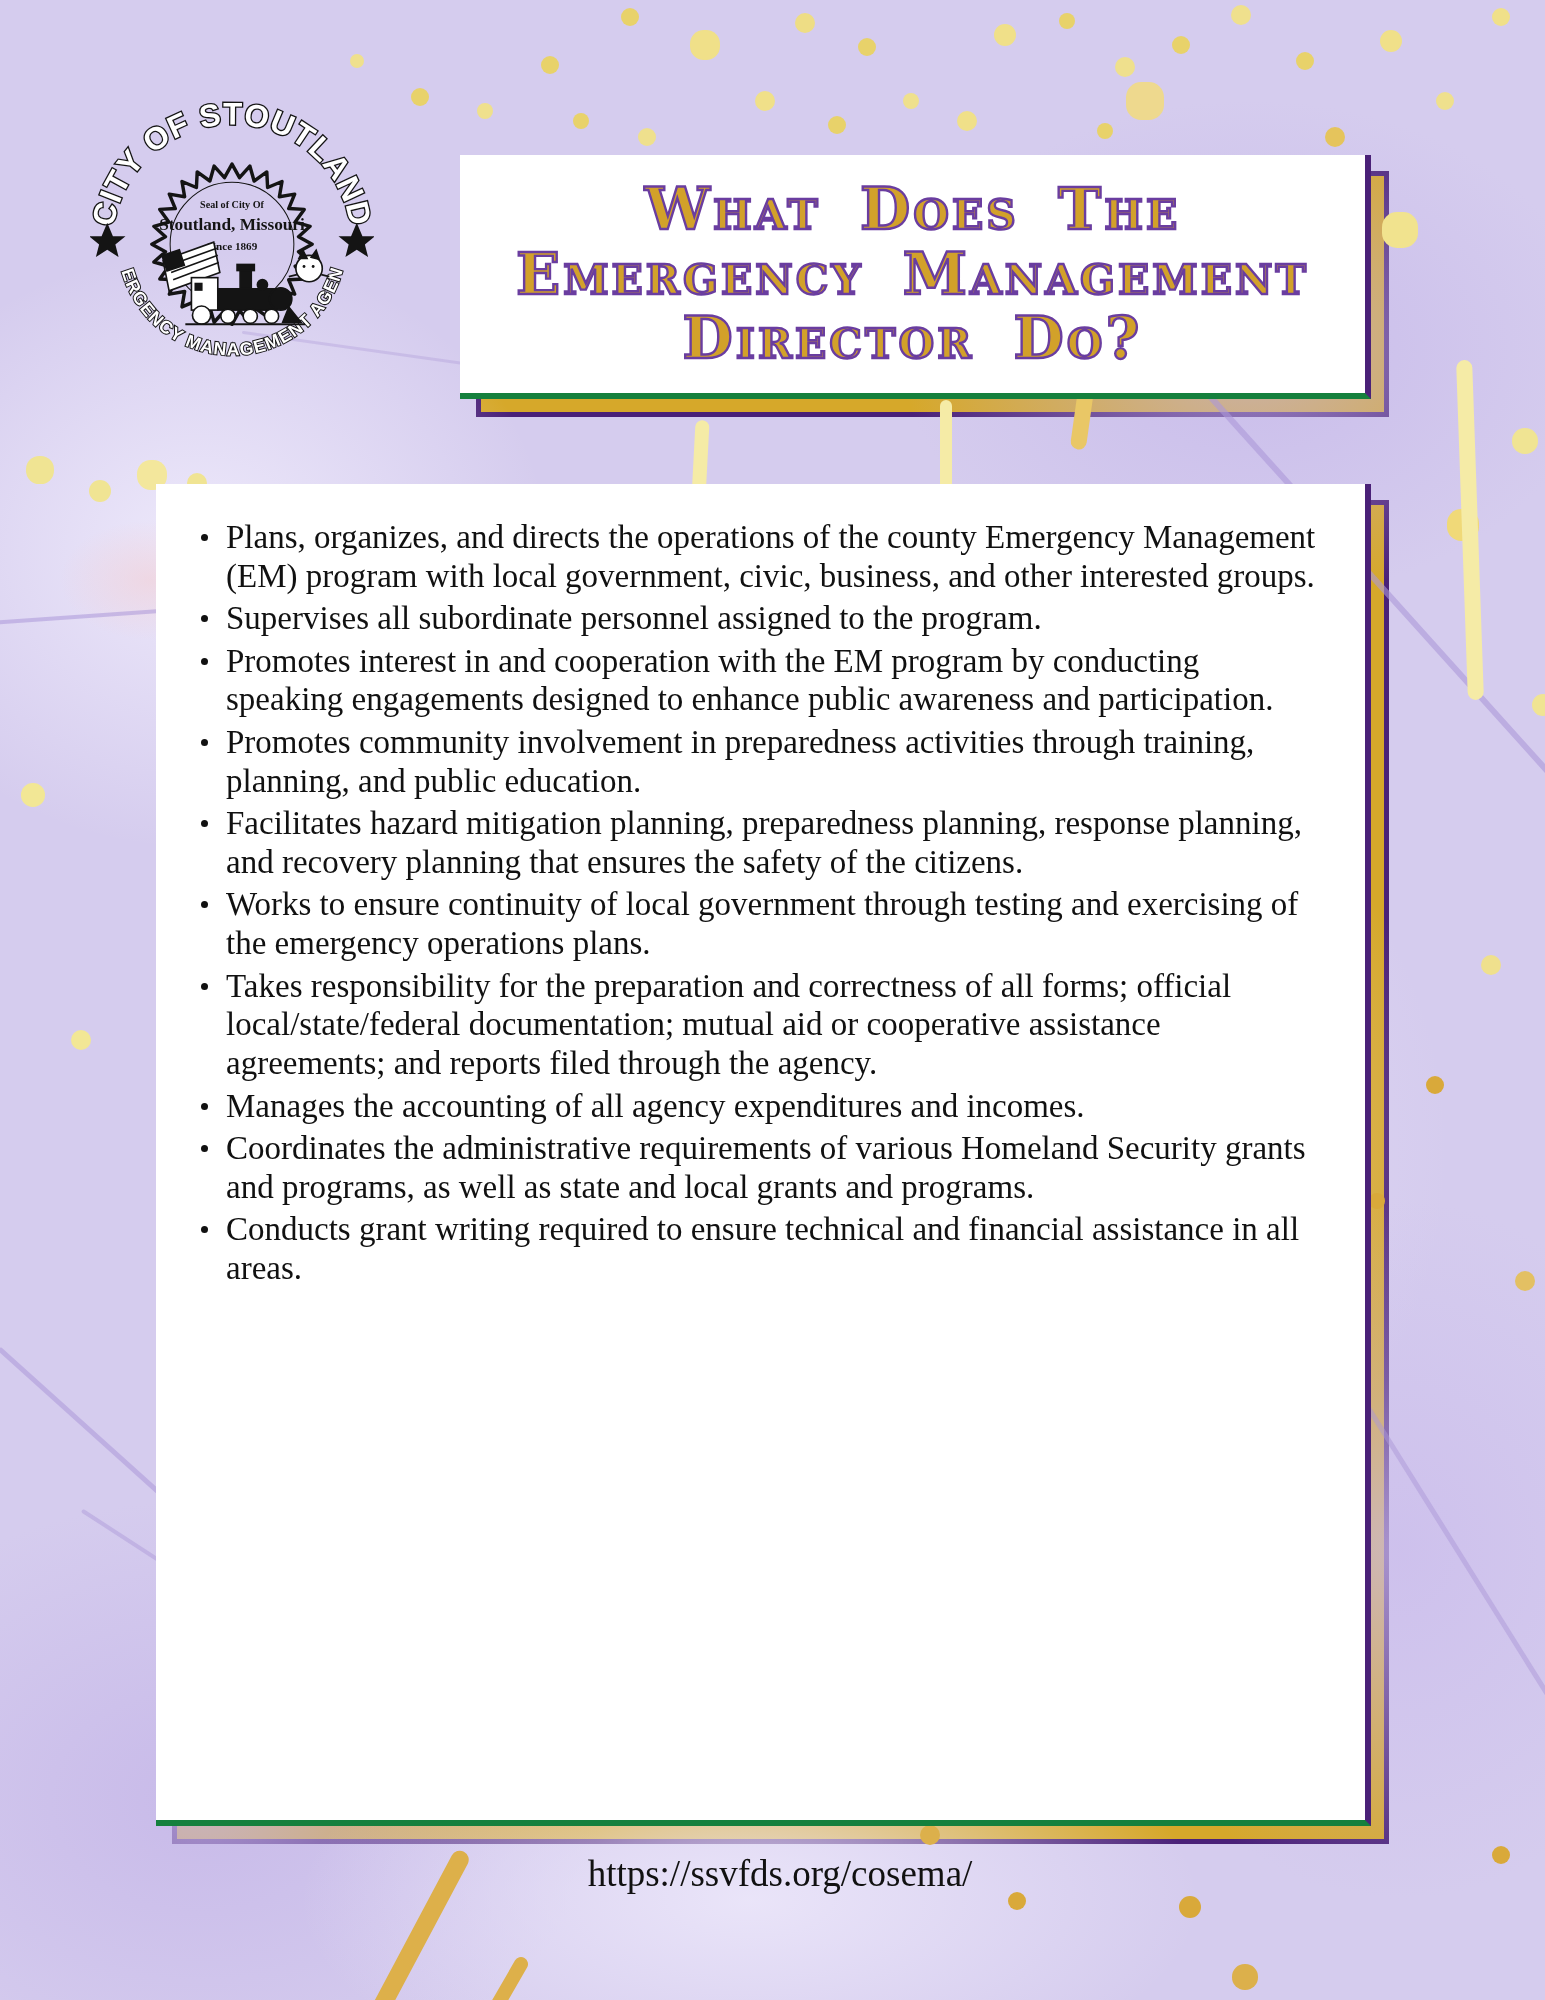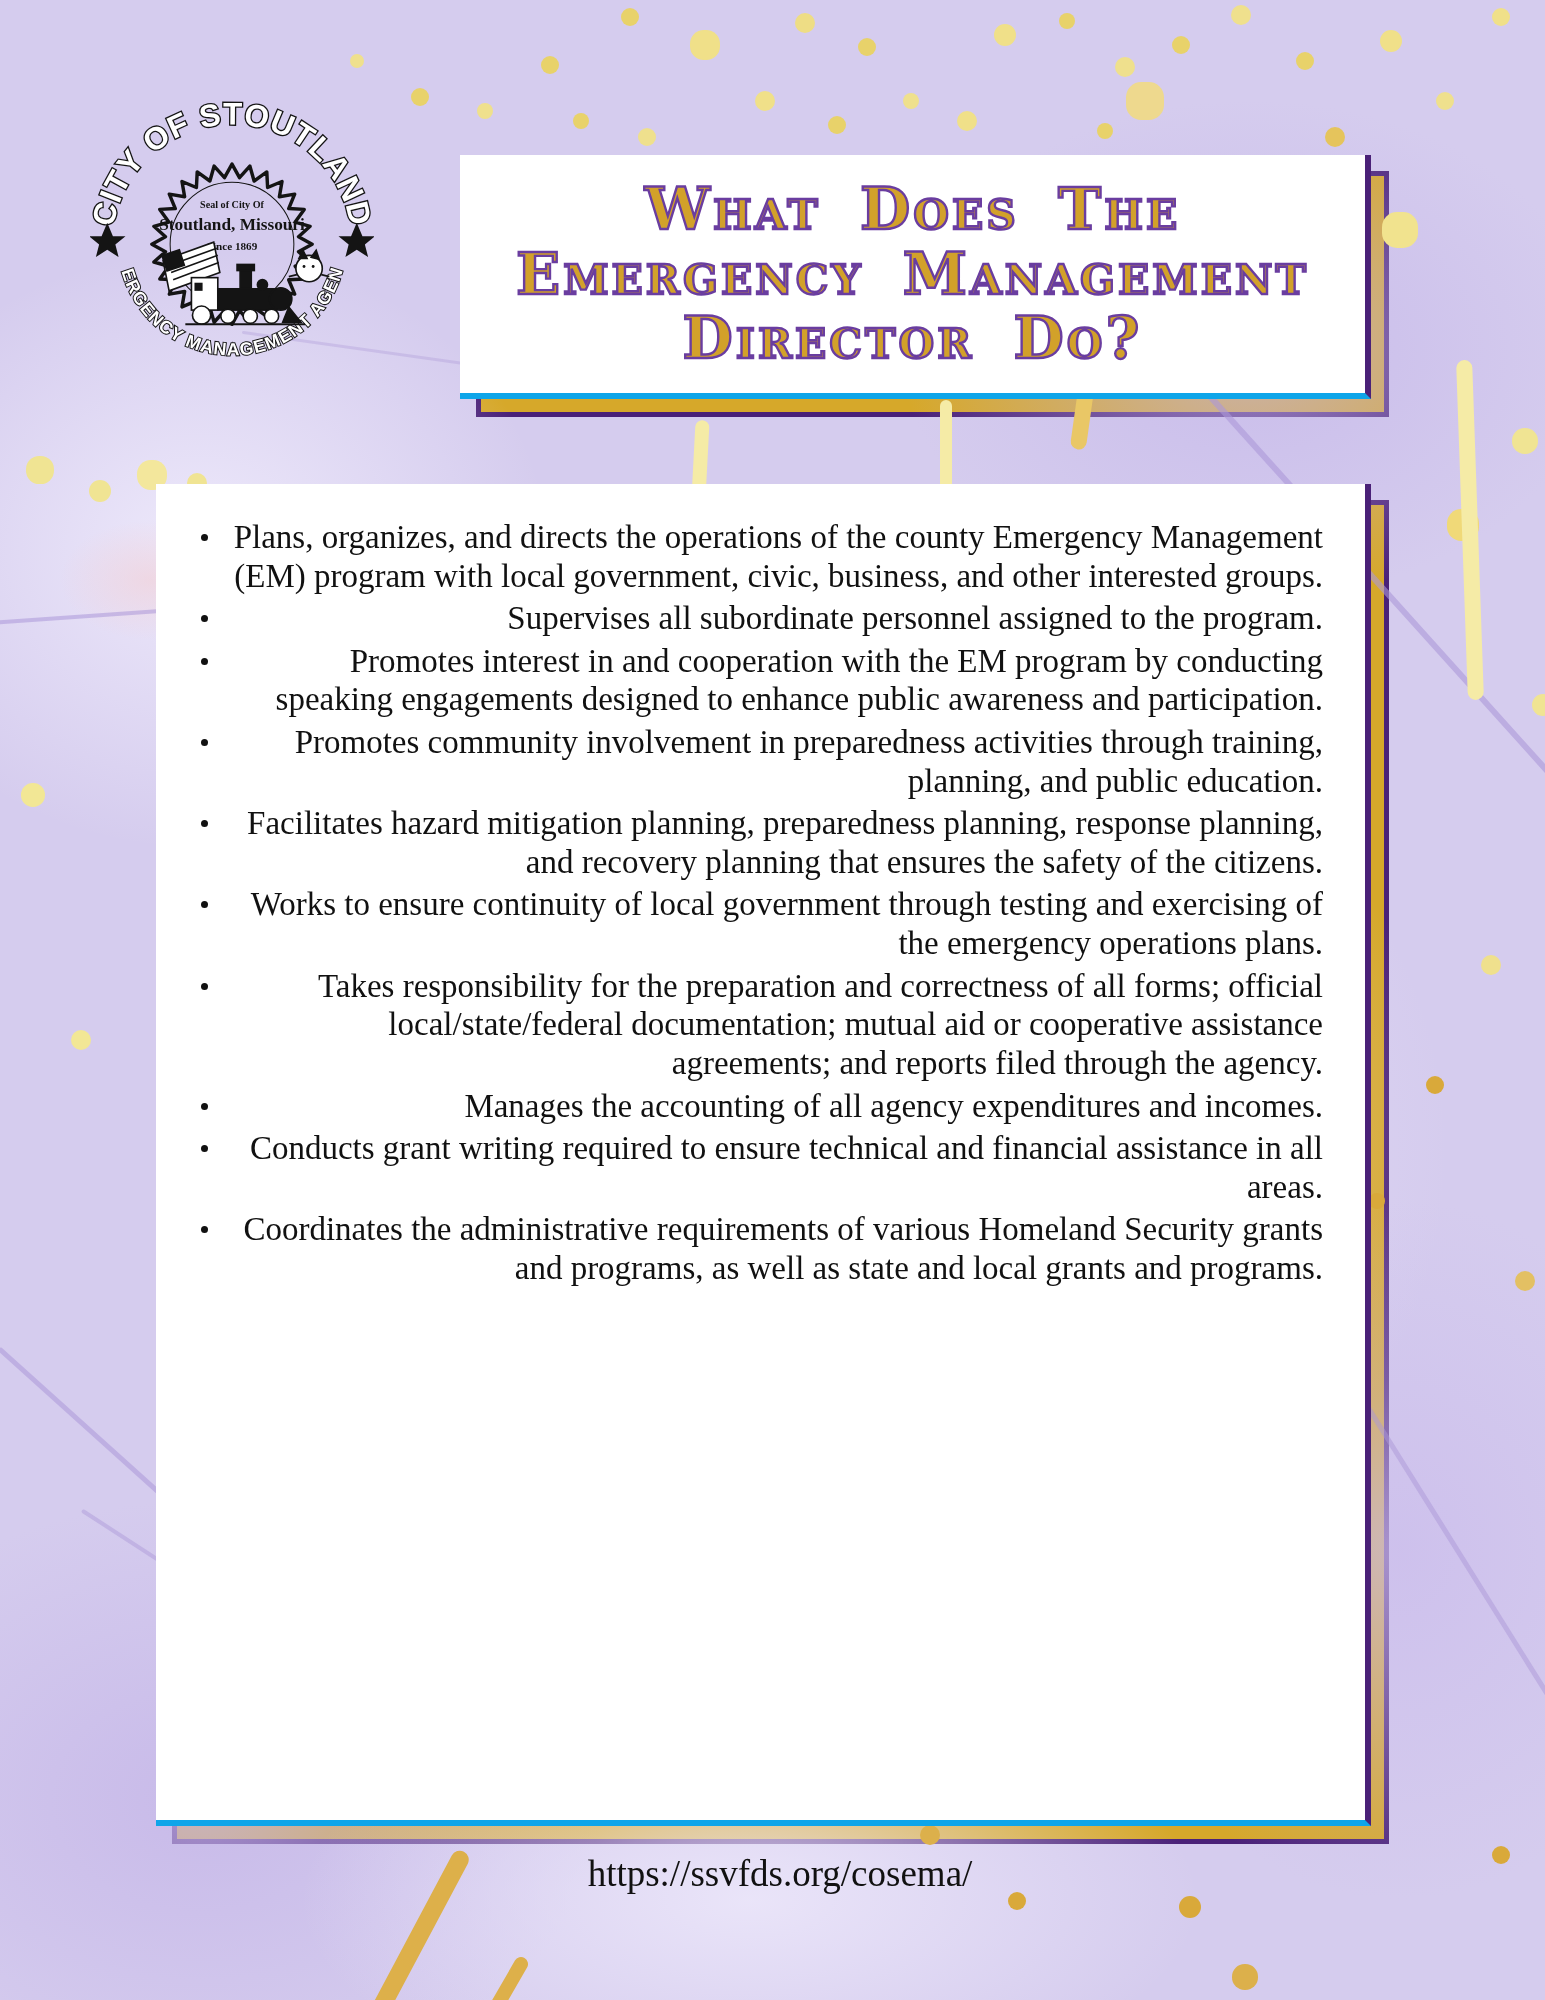--- a/index.html
+++ b/index.html
@@ -50,21 +50,21 @@
   .s2{left:940px;top:400px;width:12px;height:160px;background:#f5eba6;}
   .s3{left:1462px;top:360px;width:16px;height:340px;background:#f5eba6;transform:rotate(-2deg);}
   .s4{left:408px;top:1840px;width:18px;height:200px;background:#ddb04a;transform:rotate(28deg);}
   .s5{left:268px;top:1380px;width:14px;height:220px;background:#d9ac3f;transform:rotate(12deg);}
   .s6{left:1258px;top:640px;width:10px;height:90px;background:#e7c55f;}
   .s7{left:1078px;top:330px;width:16px;height:120px;background:#e9c766;transform:rotate(8deg);}
   .s8{left:495px;top:1952px;width:14px;height:90px;background:#ddb04a;transform:rotate(30deg);}
 
   
   .card{position:absolute;background:#ffffff;
-        border-right:6px solid #4a2178;border-bottom:6px solid #0ea5e9;text-align:right;}
+        border-right:6px solid #4a2178;border-bottom:6px solid #15803d;}
   .card::after{content:"";position:absolute;z-index:-1;
         top:16px;left:16px;right:-24px;bottom:-24px;
         background:#d6a82a;border:5px solid #4a2178;}
 
   .title-card{left:460px;top:155px;width:905px;height:238px;
         display:flex;flex-direction:column;justify-content:center;align-items:center;}
   .title-line{font-family:"DejaVu Serif", serif;font-weight:700;
         font-variant:small-caps;font-size:58px;line-height:1.12;
         color:#d2a12a;-webkit-text-stroke:2.4px #6a3da0;
         letter-spacing:3px;word-spacing:16px;white-space:nowrap;}
@@ -179,18 +179,18 @@
 <div class="card content-card">
   <ul class="duties">
       <li>Plans, organizes, and directs the operations of the county Emergency Management (EM) program with local government, civic, business, and other interested groups.</li>
       <li>Supervises all subordinate personnel assigned to the program.</li>
       <li>Promotes interest in and cooperation with the EM program by conducting speaking engagements designed to enhance public awareness and participation.</li>
       <li>Promotes community involvement in preparedness activities through training, planning, and public education.</li>
       <li>Facilitates hazard mitigation planning, preparedness planning, response planning, and recovery planning that ensures the safety of the citizens.</li>
       <li>Works to ensure continuity of local government through testing and exercising of the emergency operations plans.</li>
       <li>Takes responsibility for the preparation and correctness of all forms; official local/state/federal documentation; mutual aid or cooperative assistance agreements; and reports filed through the agency.</li>
       <li>Manages the accounting of all agency expenditures and incomes.</li>
+      <li>Coordinates the administrative requirements of various Homeland Security grants and programs, as well as state and local grants and programs.</li>
       <li>Conducts grant writing required to ensure technical and financial assistance in all areas.</li>
-      <li>Coordinates the administrative requirements of various Homeland Security grants and programs, as well as state and local grants and programs.</li>
     </ul>
 </div>
 
 <div class="footer-url">https://ssvfds.org/cosema/</div>
 
 </body></html>

